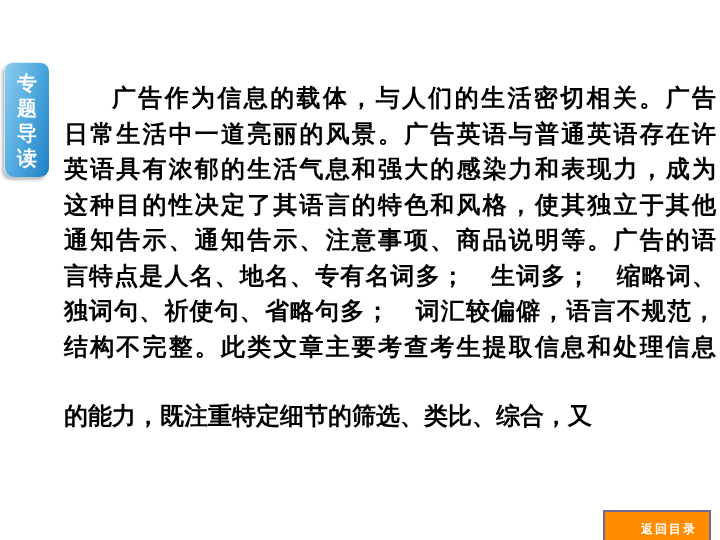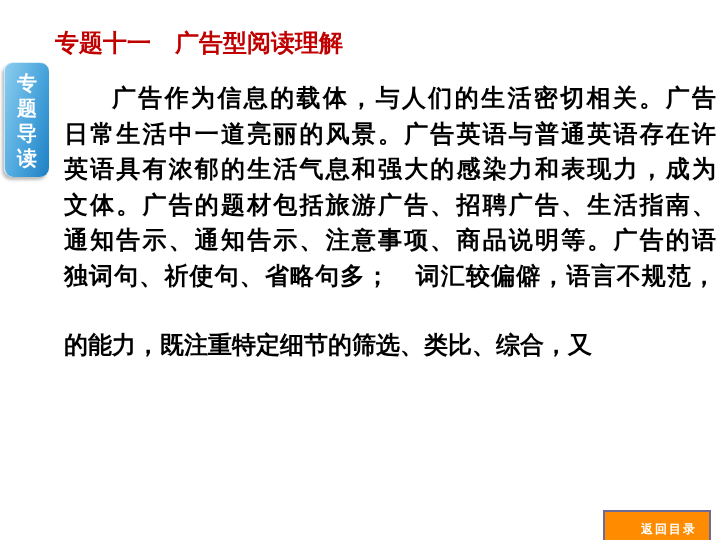--- a/index.html
+++ b/index.html
@@ -95,34 +95,35 @@
     cursor: pointer;
     user-select: none;
     padding-left: 24px;
   }
 </style>
 </head>
 <body>
 
 <div class="slide">
 
-  <div class="slide-title">专题十一　广告型阅读理解</div>
 
   <div class="side-tab">
     <span>专</span>
     <span>题</span>
     <span>导</span>
     <span>读</span>
   </div>
 
   <div class="body-text">
     <div class="line first">广告作为信息的载体，与人们的生活密切相关。广告</div>
     <div class="line">日常生活中一道亮丽的风景。广告英语与普通英语存在许</div>
     <div class="line">英语具有浓郁的生活气息和强大的感染力和表现力，成为</div>
-    <div class="line">文体。广告的题材包括旅游广告、招聘广告、生活指南、</div>
+    <div class="line">这种目的性决定了其语言的特色和风格，使其独立于其他</div>
     <div class="line">通知告示、通知告示、注意事项、商品说明等。广告的语</div>
+    <div class="line">言特点是人名、地名、专有名词多；　生词多；　缩略词、</div>
     <div class="line">独词句、祈使句、省略句多；　词汇较偏僻，语言不规范，</div>
+    <div class="line">结构不完整。此类文章主要考查考生提取信息和处理信息</div>
     <div class="line last">的能力，既注重特定细节的筛选、类比、综合，又</div>
   </div>
 
   <div class="back-btn">返回目录</div>
 
 </div>
 
 </body></html>

